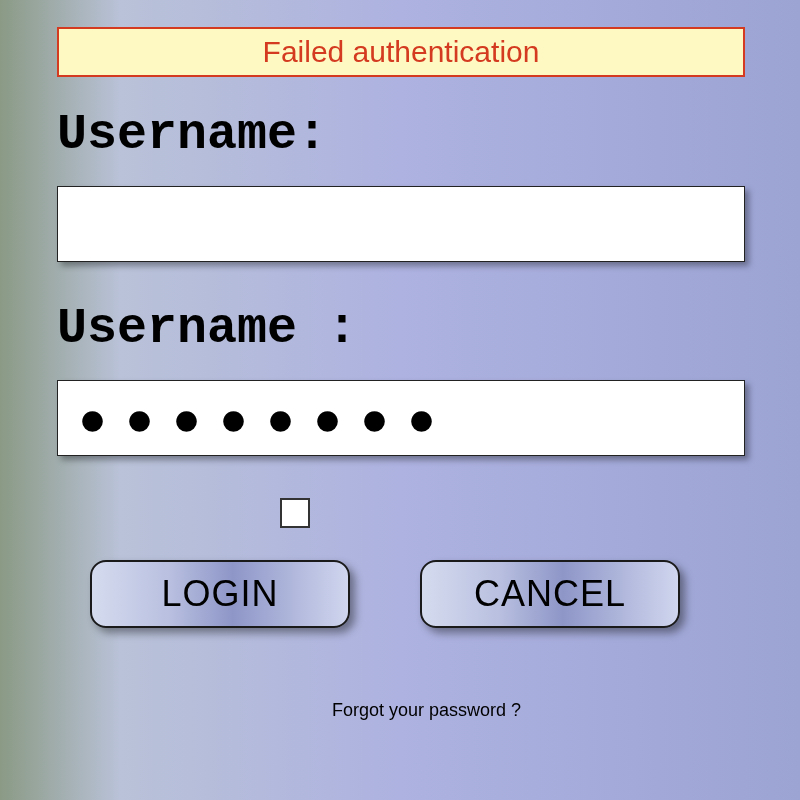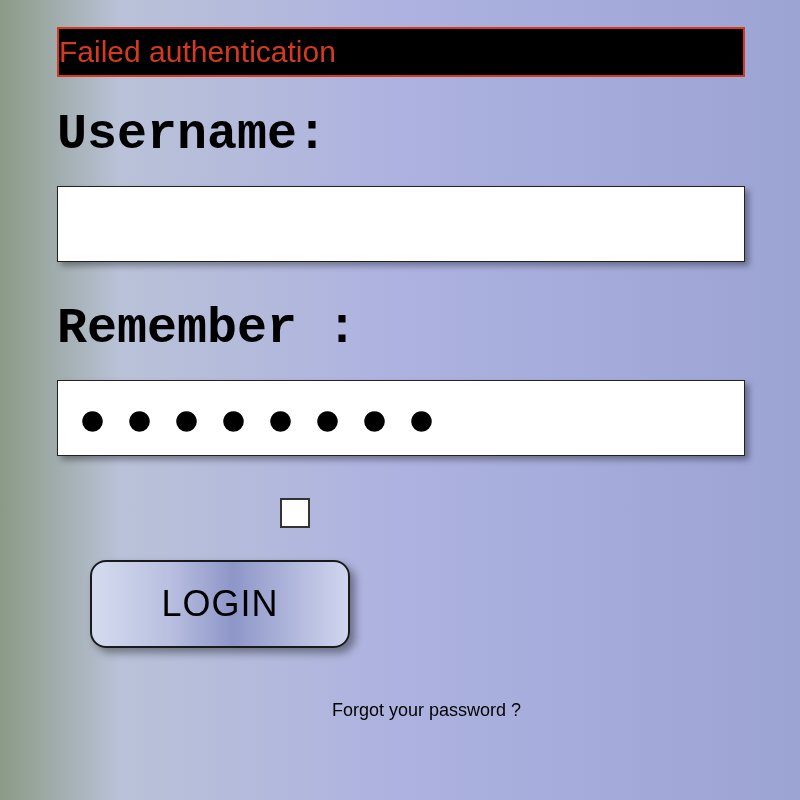--- a/index.html
+++ b/index.html
@@ -23,25 +23,25 @@
       letter-spacing: 1px;
       pointer-events: none;
       user-select: none;
     }
     .error-banner {
       position: absolute;
       top: 27px;
       left: 57px;
       width: 688px;
       height: 50px;
-      background: #000000;
+      background: #fef9c3;
       border: 2px solid #d43a1f;
       display: flex;
       align-items: center;
-      justify-content: flex-start;
+      justify-content: center;
       color: #d43a1f;
       font-size: 30px;
       font-family: Arial, sans-serif;
     }
     .label {
       position: absolute;
       left: 57px;
       font-size: 50px;
       font-weight: bold;
       color: #000;
@@ -89,21 +89,21 @@
     }
     .button-row {
       position: absolute;
       top: 560px;
       left: 90px;
       display: flex;
       gap: 70px;
     }
     .btn {
       width: 260px;
-      height: 88px;
+      height: 68px;
       border-radius: 16px;
       border: 2px solid #1a1a1a;
       background: linear-gradient(90deg, #d5dbee 0%, #b9c0e0 30%, #8e96c8 55%, #d0d6ee 100%);
       box-shadow: 5px 5px 8px rgba(0,0,0,0.4);
       font-size: 36px;
       font-family: Arial, sans-serif;
       color: #000;
       cursor: pointer;
       letter-spacing: 1px;
     }
@@ -122,25 +122,26 @@
 <div class="watermark">dreamstime.com</div>
 
 <div class="error-banner">
   <span>Failed authentication</span>
 </div>
 
 <div class="label label-username">Username:</div>
 
 <input type="text" class="input-box input-username" value="" style="">
 
-<div class="label label-password">Remember :</div>
+<div class="label label-password">Username :</div>
 
 <div class="input-box input-password">●●●●●●●●</div>
 
 <div class="remember-row">
   <span class="checkbox"></span>
 </div>
 
 <div class="button-row">
   <button class="btn">LOGIN</button>
+  <button class="btn">CANCEL</button>
 </div>
 
 <div class="forgot-link">Forgot your password ?</div>
 
 </body></html>

